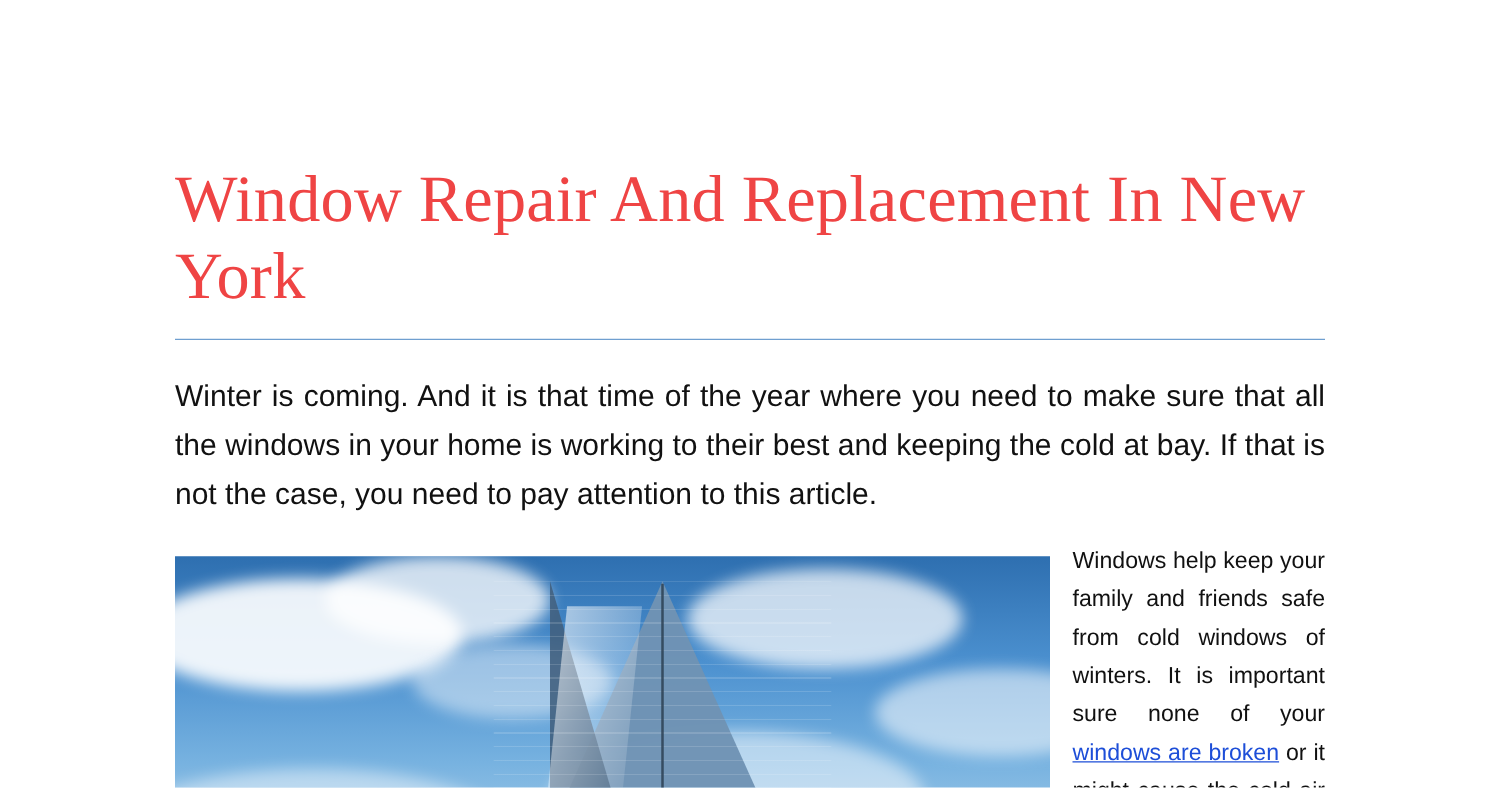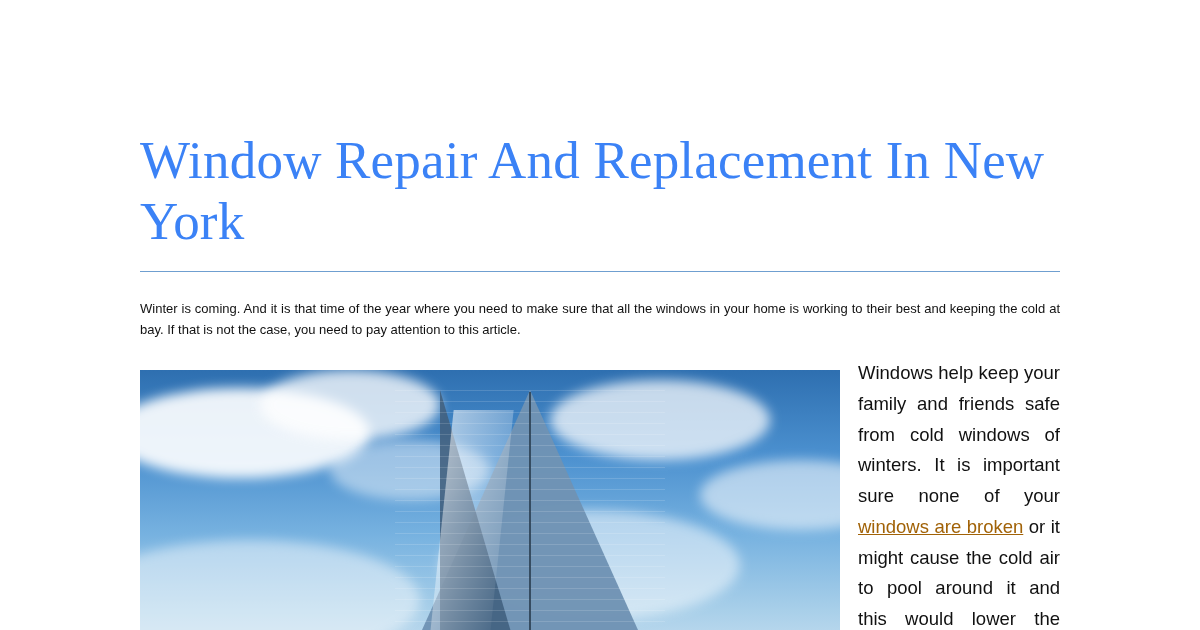--- a/index.html
+++ b/index.html
@@ -24,41 +24,41 @@
     position: absolute;
     left: 140px;
     top: 130px;
     width: 920px;
   }
   .doc-title {
     font-family: "Liberation Serif", serif;
     font-weight: normal;
     font-size: 53px;
     line-height: 1.16;
-    color: #3b82f6;
+    color: #ef4444;
     letter-spacing: 0.2px;
     margin: 0 0 18px 0;
     padding: 0;
   }
   .title-rule {
     border: 0;
     border-top: 1.5px solid #6f9fd0;
     margin: 0 0 26px 0;
     width: 100%;
   }
   p.body-text {
     font-family: "Liberation Sans", sans-serif;
-    font-size: 13px;
+    font-size: 24px;
     line-height: 1.63;
     color: #111111;
     text-align: justify;
     margin: 0 0 18px 0;
   }
   .doc-link {
-    color: #a16207;
+    color: #1d4ed8;
     text-decoration: underline;
     cursor: pointer;
   }
   .wrap-block {
     position: relative;
     overflow: hidden;
   }
   .figure {
     float: left;
     width: 700px;

